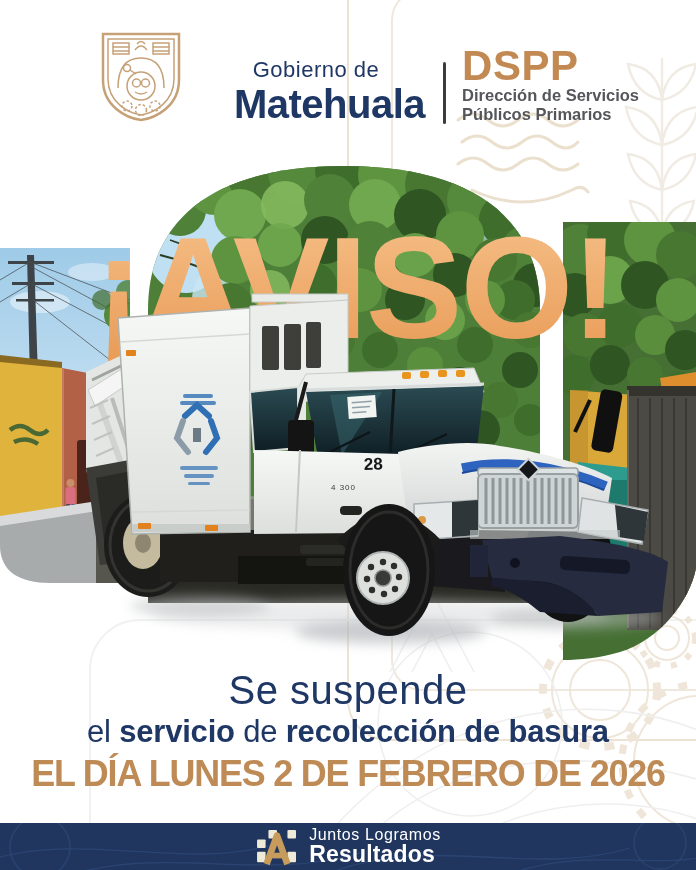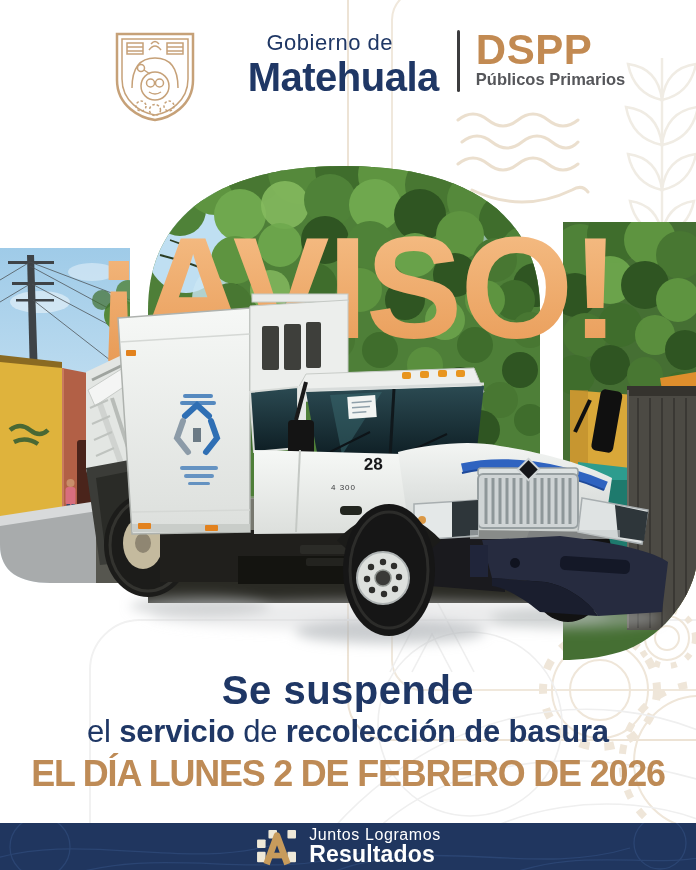--- a/index.html
+++ b/index.html
@@ -6,36 +6,36 @@
   .poster{
     position:relative;width:696px;height:870px;margin:0 auto;
     background:#ffffff;overflow:hidden;
     font-family:"Liberation Sans",sans-serif;
   }
   .poster svg text{font-family:"Liberation Sans",sans-serif;}
 
   
   #bg-deco{position:absolute;inset:0;z-index:0;}
   #photo-scene{position:absolute;inset:0;z-index:1;}
-  .header{position:relative;z-index:3;display:flex;align-items:flex-start;justify-content:center;padding-top:30px;padding-left:40px;}
+  .header{position:relative;z-index:3;display:flex;align-items:flex-end;justify-content:center;padding-top:30px;padding-left:40px;}
   .announce{position:absolute;left:0;right:0;z-index:3;text-align:center;white-space:nowrap;}
   .footer-bar{position:absolute;left:0;right:0;bottom:0;height:47px;z-index:4;background:#20365F;overflow:hidden;}
 
   
   .crest{width:88px;height:94px;margin-right:22px;flex:0 0 auto;}
   .gov-block{text-align:center;margin-right:18px;}
   .gov-top{font-size:22px;font-weight:500;color:#1F3765;letter-spacing:.5px;margin-bottom:1px;}
   .gov-name{font-size:40px;font-weight:800;color:#1F3765;letter-spacing:-.5px;line-height:1;margin-left:27px;}
   .divider{width:3px;height:62px;background:#3C3C3E;border-radius:2px;margin-right:16px;}
   .dspp-block{text-align:left;}
   .dspp-acronym{font-size:42px;font-weight:800;color:#C28A52;line-height:.95;letter-spacing:.5px;}
   .dspp-sub{font-size:16.5px;font-weight:700;color:#55565A;line-height:1.15;}
 
   
-  .line1{top:668px;font-size:40px;font-weight:700;color:#1F3765;letter-spacing:.5px;}
+  .line1{top:668px;font-size:40px;font-weight:400;color:#1F3765;letter-spacing:.5px;}
   .line2{top:714px;font-size:31px;color:#1F3765;letter-spacing:-.2px;}
   .line2 .light{font-weight:400;margin-top:24px;}
   .line2 .heavy{font-weight:800;}
   .date-line{top:753px;font-size:37px;font-weight:800;color:#BE8B56;letter-spacing:-1.2px;transform:scaleX(.97);}
 
   
   .footer-inner{position:relative;height:100%;display:flex;align-items:center;justify-content:center;gap:10px;}
   .slogan-icon{width:44px;height:38px;flex:0 0 auto;}
   .slogan-text{color:#ffffff;text-align:left;line-height:1.02;}
   .slogan-top{font-size:16px;font-weight:400;letter-spacing:.6px;}
@@ -497,20 +497,21 @@
         <circle cx="58" cy="76" r="5" stroke-dasharray="2.5 2"></circle>
       </g>
     </svg>
     <div class="gov-block">
       <div class="gov-top">Gobierno de</div>
       <div class="gov-name">Matehuala</div>
     </div>
     <div class="divider"></div>
     <div class="dspp-block">
       <div class="dspp-acronym">DSPP</div>
+      <div class="dspp-sub">Dirección de Servicios</div>
       <div class="dspp-sub">Públicos Primarios</div>
     </div>
   </div>
 
   <div class="announce line1">Se suspende</div>
   <div class="announce line2">
     <span class="light">el</span>
     <span class="heavy">servicio</span>
     <span class="light">de</span>
     <span class="heavy">recolección de basura</span>

